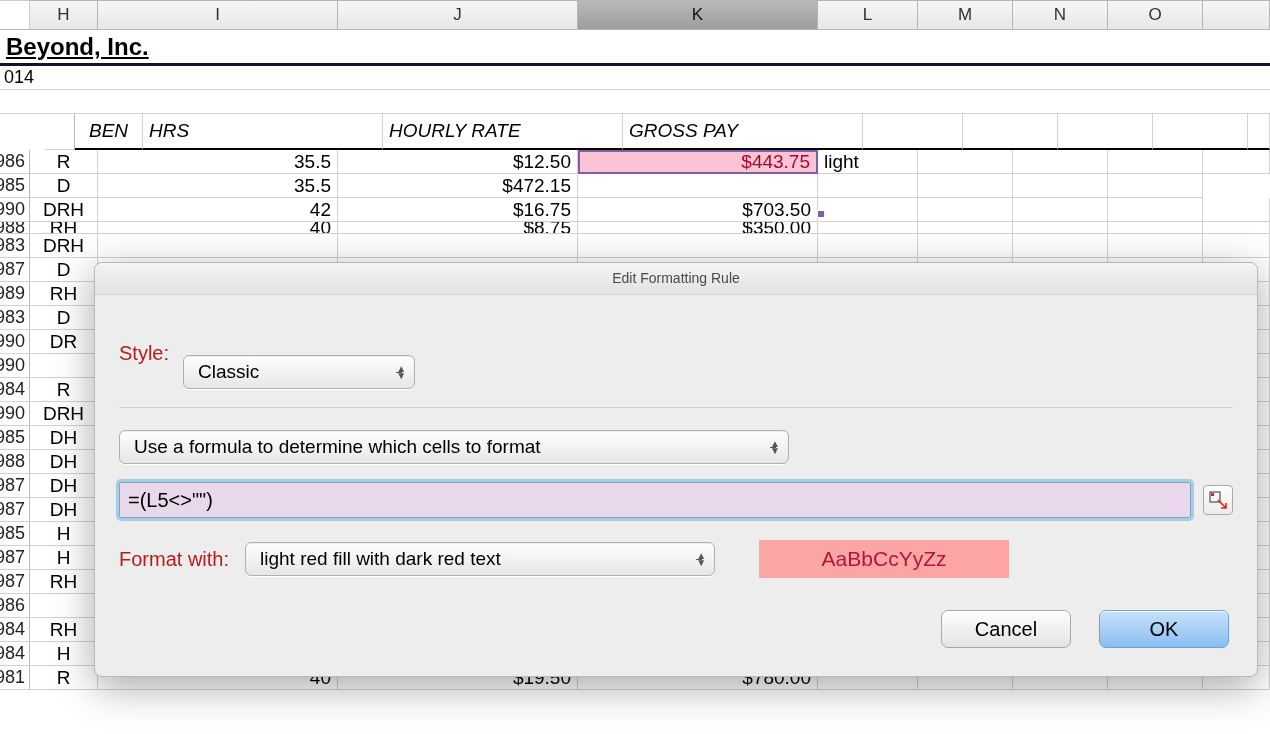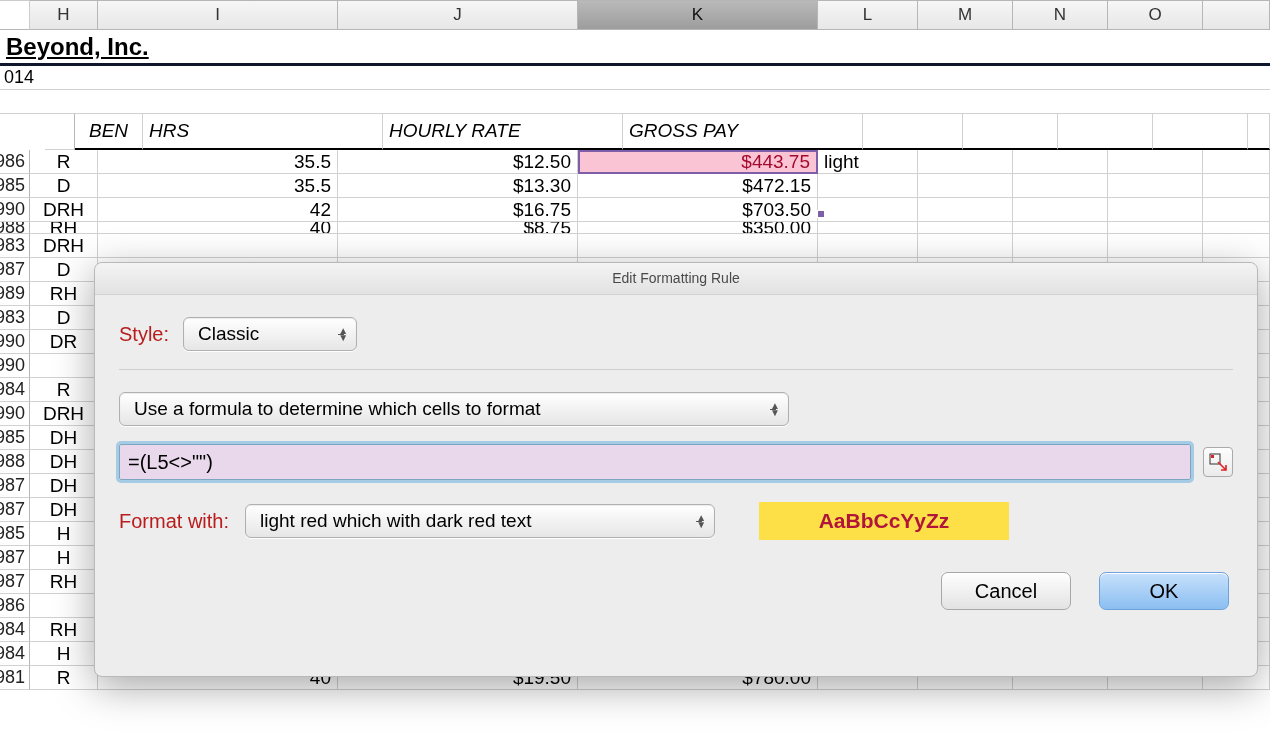--- a/index.html
+++ b/index.html
@@ -174,21 +174,21 @@
     line-height: 7px;
     color: #555;
     text-align: center;
   }
   .hr {
     height: 1px;
     background: #cfcfcf;
     margin: 4px 0 22px 0;
   }
   .select.wide { width: 670px; }
-  .select.med  { width: 174px; }
+  .select.med  { width: 232px; margin-top: 38px; }
   .select.med2 { width: 470px; }
 
   .formula-wrap {
     display: flex;
     align-items: center;
     gap: 12px;
     margin: 6px 0 22px 0;
   }
   .formula-input {
     flex: 1;
@@ -215,28 +215,27 @@
 
   .fmt-line {
     display: flex;
     align-items: center;
     gap: 16px;
     margin-bottom: 32px;
   }
   .preview {
     width: 250px;
     height: 38px;
-    background: #fde047;
+    background: #fca5a5;
     color: #b1163a;
     display: flex;
     align-items: center;
     justify-content: center;
     font-size: 21px;
     margin-left: 28px;
-    font-weight: bold;
   }
 
   .btns {
     display: flex;
     justify-content: flex-end;
     gap: 28px;
     padding-right: 4px;
   }
   .btn {
     height: 38px;
@@ -299,21 +298,20 @@
         <div class="cell ">light</div>
         <div class="cell "></div>
         <div class="cell "></div>
         <div class="cell "></div>
         <div class="cell "></div>
       </div>
       <div class="row">
         <div class="cell rowhdr">985</div>
         <div class="cell center">D</div>
         <div class="cell right">35.5</div>
-        <div class="cell right">$13.30</div>
         <div class="cell right">$472.15</div>
         <div class="cell "></div>
         <div class="cell "></div>
         <div class="cell "></div>
         <div class="cell "></div>
         <div class="cell "></div>
       </div>
       <div class="row">
         <div class="cell rowhdr">990</div>
         <div class="cell center">DRH</div>
@@ -596,21 +594,21 @@
           <rect x="1" y="1" width="10" height="10" fill="none" stroke="#333" stroke-width="1"></rect>
           <rect x="2" y="2" width="3" height="3" fill="#d22"></rect>
           <path d="M9 9 L17 17 M17 12 V17 H12" fill="none" stroke="#d22" stroke-width="1.6"></path>
         </svg>
       </div>
     </div>
 
     <div class="fmt-line">
       <span class="lbl">Format with:</span>
       <div class="select med2">
-        <span>light red which with dark red text</span>
+        <span>light red fill with dark red text</span>
         <span class="arrows">▲<br>▼</span>
       </div>
       <div class="preview">AaBbCcYyZz</div>
     </div>
 
     <div class="btns">
       <div class="btn">Cancel</div>
       <div class="btn primary">OK</div>
     </div>
   </div>

